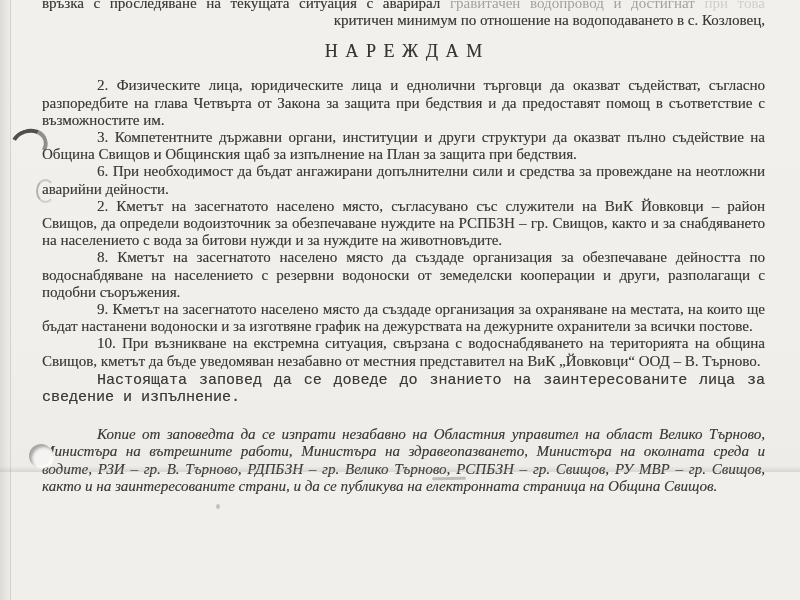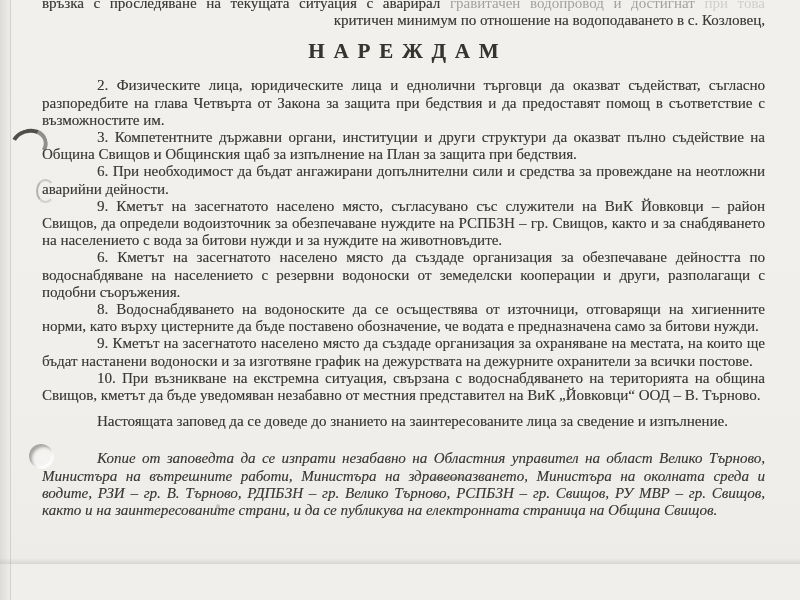--- a/index.html
+++ b/index.html
@@ -7,21 +7,21 @@
     padding: 0;
     width: 800px;
     height: 600px;
     overflow: hidden;
     background: #f0efec;
     font-family: "Liberation Serif", "DejaVu Serif", serif;
   }
   .scan-page {
     position: relative;
     width: 800px;
-    height: 564px;
+    height: 472px;
     background: linear-gradient(180deg, #f1f0ed 0%, #f0efec 70%, #edecE9 100%);
   }
   .page-left-edge {
     position: absolute;
     left: 0; top: 0;
     width: 10px; height: 600px;
     background: linear-gradient(90deg, #dcdbd8 0%, #e7e6e3 60%, #edecE9 100%);
     border-right: 1px solid #d2d1ce;
   }
   .page-bottom-shade {
@@ -49,32 +49,32 @@
     white-space: nowrap;
     overflow: hidden;
   }
   .intro-seg-faded-1 { color: rgba(95,94,90,0.55); text-shadow: none; }
   .intro-seg-faded-2 { color: rgba(130,128,122,0.30); text-shadow: none; }
   .intro-line-2 { text-align: right; }
   .order-heading {
     margin: 13px 0 17px 0;
     text-align: center;
     text-align-last: center;
-    font-weight: bold;
-    font-size: 21px;
+    font-weight: normal;
+    font-size: 18px;
     line-height: 18px;
     letter-spacing: 0.42em;
     text-indent: 0.42em;
     color: #35342f;
   }
   p.item, p.closing {
     margin: 0;
     text-indent: 55px;
   }
-  p.closing-notice { margin-top: 9px; }
+  p.closing-notice { margin-top: 2px; font-family: Liberation Mono, monospace; }
   p.distribution-notice { margin-top: 20px; font-style: italic; }
 
   
   .artifact { position: absolute; pointer-events: none; }
   .crescent-mark {
     left: 10px; top: 129px;
     width: 30px; height: 24px;
     border: 4px solid transparent;
     border-top-color: #514f49;
     border-right-color: rgba(81,79,73,0.6);
@@ -126,23 +126,22 @@
     <div class="intro">
       <div class="intro-line-1"><span>връзка с проследяване на текущата ситуация с аварирал</span> <span class="intro-seg-faded-1">гравитачен водопровод и достигнат</span> <span class="intro-seg-faded-2">при това</span></div>
       <div class="intro-line-2">критичен минимум по отношение на водоподаването в с. Козловец,</div>
     </div>
 
     <div class="order-heading">НАРЕЖДАМ</div>
 
     <p class="item">2. Физическите лица, юридическите лица и еднолични търговци да оказват съдействат, съгласно разпоредбите на глава Четвърта от Закона за защита при бедствия и да предоставят помощ в съответствие с възможностите им.</p>
     <p class="item">3. Компетентните държавни органи, институции и други структури да оказват пълно съдействие на Община Свищов и Общинския щаб за изпълнение на План за защита при бедствия.</p>
     <p class="item">6. При необходимост да бъдат ангажирани допълнителни сили и средства за провеждане на неотложни аварийни дейности.</p>
-    <p class="item">9. Кметът на засегнатото населено място, съгласувано със служители на ВиК Йовковци – район Свищов, да определи водоизточник за обезпечаване нуждите на РСПБЗН – гр. Свищов, както и за снабдяването на населението с вода за битови нужди и за нуждите на животновъдите.</p>
-    <p class="item">6. Кметът на засегнатото населено място да създаде организация за обезпечаване дейността по водоснабдяване на населението с резервни водоноски от земеделски кооперации и други, разполагащи с подобни съоръжения.</p>
-    <p class="item">8. Водоснабдяването на водоноските да се осъществява от източници, отговарящи на хигиенните норми, като върху цистерните да бъде поставено обозначение, че водата е предназначена само за битови нужди.</p>
+    <p class="item">2. Кметът на засегнатото населено място, съгласувано със служители на ВиК Йовковци – район Свищов, да определи водоизточник за обезпечаване нуждите на РСПБЗН – гр. Свищов, както и за снабдяването на населението с вода за битови нужди и за нуждите на животновъдите.</p>
+    <p class="item">8. Кметът на засегнатото населено място да създаде организация за обезпечаване дейността по водоснабдяване на населението с резервни водоноски от земеделски кооперации и други, разполагащи с подобни съоръжения.</p>
     <p class="item">9. Кметът на засегнатото населено място да създаде организация за охраняване на местата, на които ще бъдат настанени водоноски и за изготвяне график на дежурствата на дежурните охранители за всички постове.</p>
     <p class="item">10. При възникване на екстремна ситуация, свързана с водоснабдяването на територията на община Свищов, кметът да бъде уведомяван незабавно от местния представител на ВиК „Йовковци“ ООД – В. Търново.</p>
 
     <p class="closing closing-notice">Настоящата заповед да се доведе до знанието на заинтересованите лица за сведение и изпълнение.</p>
     <p class="closing distribution-notice">Копие от заповедта да се изпрати незабавно на Областния управител на област Велико Търново, Министъра на вътрешните работи, Министъра на здравеопазването, Министъра на околната среда и водите, РЗИ – гр. В. Търново, РДПБЗН – гр. Велико Търново, РСПБЗН – гр. Свищов, РУ МВР – гр. Свищов, както и на заинтересованите страни, и да се публикува на електронната страница на Община Свищов.</p>
 
   </div>
 
   <div class="artifact crescent-mark"></div>
   <div class="artifact c-mark"></div>

